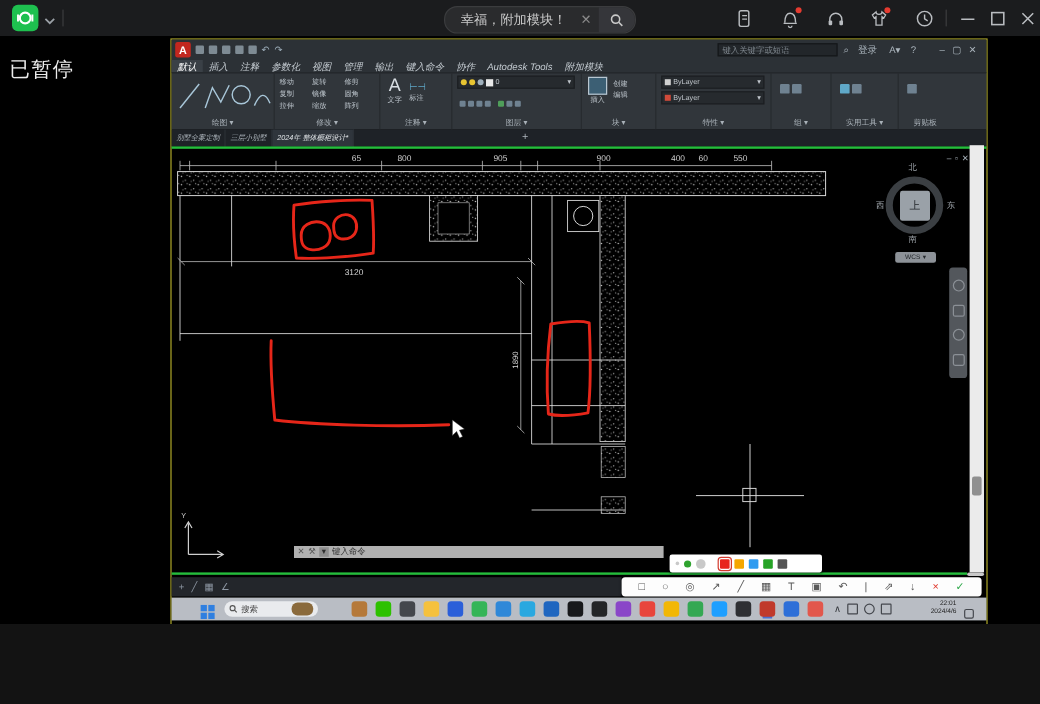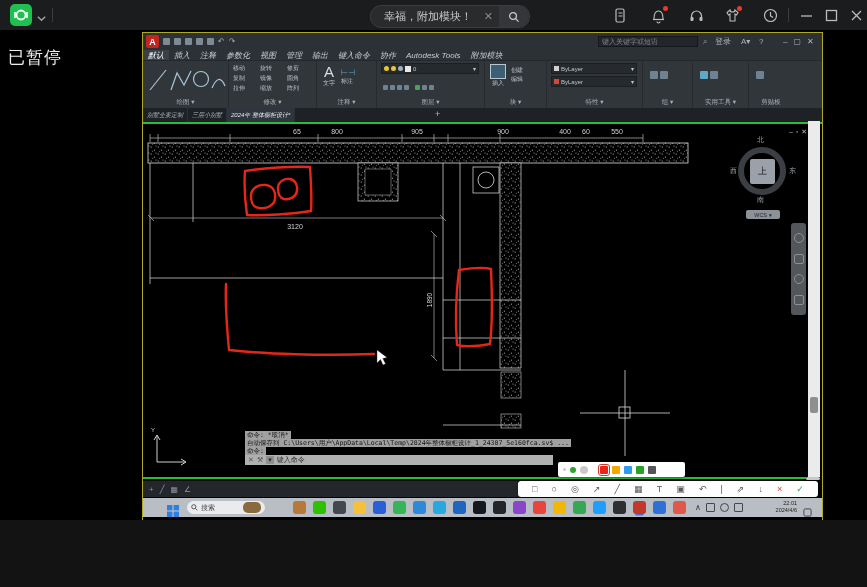--- a/index.html
+++ b/index.html
@@ -444,25 +444,20 @@
       <span class="nav-glyph"></span>
       <span class="nav-glyph" style="border-radius:2px;"></span>
       <span class="nav-glyph"></span>
       <span class="nav-glyph" style="border-radius:2px;"></span>
     </div>
 
     <div id="vscroll">
       <div id="vthumb"></div>
     </div>
 
-    <div id="cmd">
-      <div class="cl">命令: *取消*</div>
-      <div class="cl">自动保存到 C:\Users\用户\AppData\Local\Temp\2024年整体橱柜设计_1_24307_5e160fca.sv$ ...</div>
-      <div class="cl">命令:</div>
-    </div>
     <div id="cmd-input">
       <span style="color:#555;">✕</span>
         <span style="color:#555;">⚒</span>
       <span style="background:#8f8f8f;padding:0 2px;">▾</span>
       <span>键入命令</span>
     </div>
 
     <div class="greenline" style="top:444px;"></div>
     <div class="abs" style="left:663px;top:444px;width:14px;height:3px;background:#c9c9c9;border-radius:2px;"></div>
 

